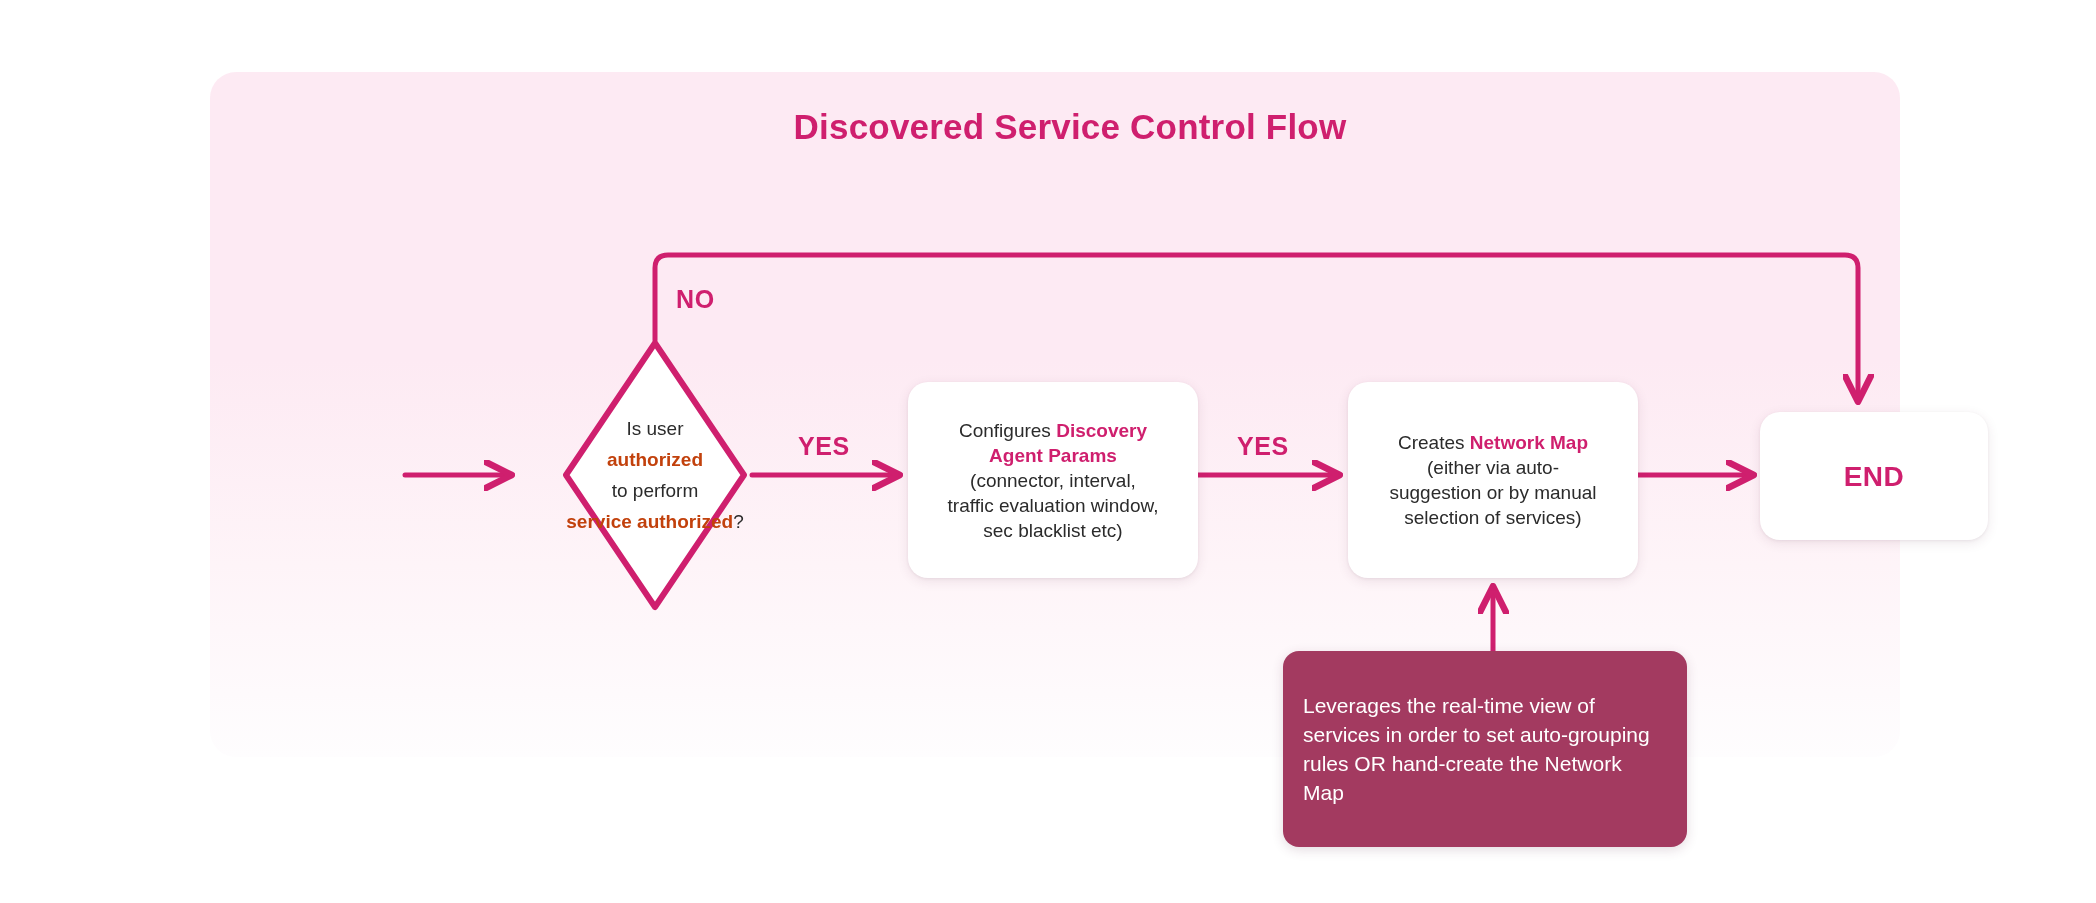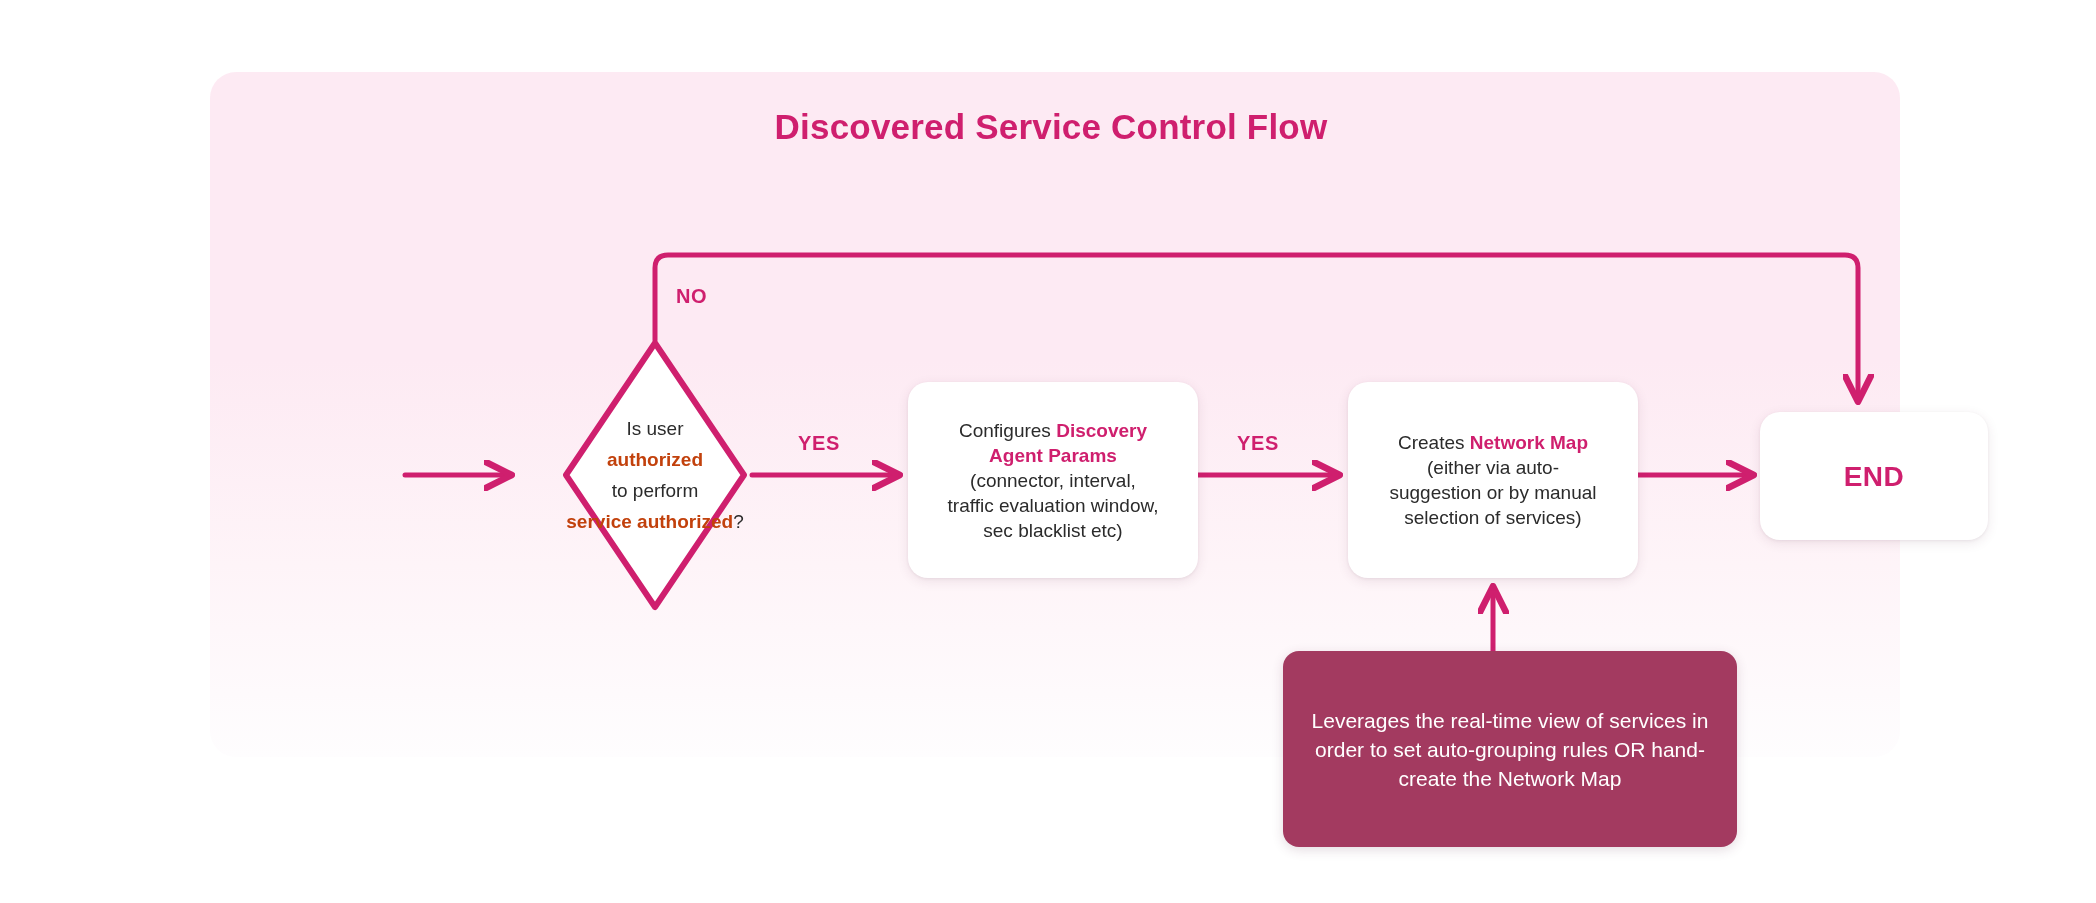--- a/index.html
+++ b/index.html
@@ -16,21 +16,21 @@
     position:absolute;
     left:210px; top:72px;
     width:1690px; height:685px;
     border-radius:26px;
     background:linear-gradient(180deg,#fdeaf3 0%,#fdeaf3 42%,#fef4f8 72%,#fefdfe 100%);
   }
 
   
   .title{
     position:absolute;
-    left:207px; top:107px;
+    left:226px; top:107px;
     width:1688px;
     text-align:center;
     font-size:35px;
     font-weight:bold;
     letter-spacing:.2px;
     color:#cf1f6e;
   }
 
   
   .node{
@@ -67,39 +67,39 @@
     display:flex;align-items:center;justify-content:center;
     text-align:center;
     font-size:19px;line-height:31px;color:#2b2b2b;
   }
   .diamond-text .hl{color:#c2410c;font-weight:bold;}
 
   
   .note{
     position:absolute;
     left:1283px; top:651px;
-    width:454px;  height:196px;
+    width:404px;  height:196px;
     background:#a33a60;
     border-radius:16px;
     box-shadow:0 3px 12px rgba(90,40,70,.16);
     display:flex;align-items:center;justify-content:center;
-    text-align:center;
+    text-align:left;
     color:#ffffff;
     font-size:21px;line-height:29px;
     box-sizing:border-box;
     padding:10px 20px;
   }
 
   
   #wires{position:absolute;left:0;top:0;width:2096px;height:903px;pointer-events:none;}
 
   
   .edge-label{
     position:absolute;
-    font-size:20px;font-weight:bold;color:#cf1f6e;letter-spacing:.6px;
+    font-size:25px;font-weight:bold;color:#cf1f6e;letter-spacing:.6px;
   }
   #lbl-no   {left:676px;  top:285px;}
   #lbl-yes1 {left:798px;  top:432px;}
   #lbl-yes2 {left:1237px; top:432px;}
 </style>
 </head>
 <body>
 
 <div id="stage">
 

